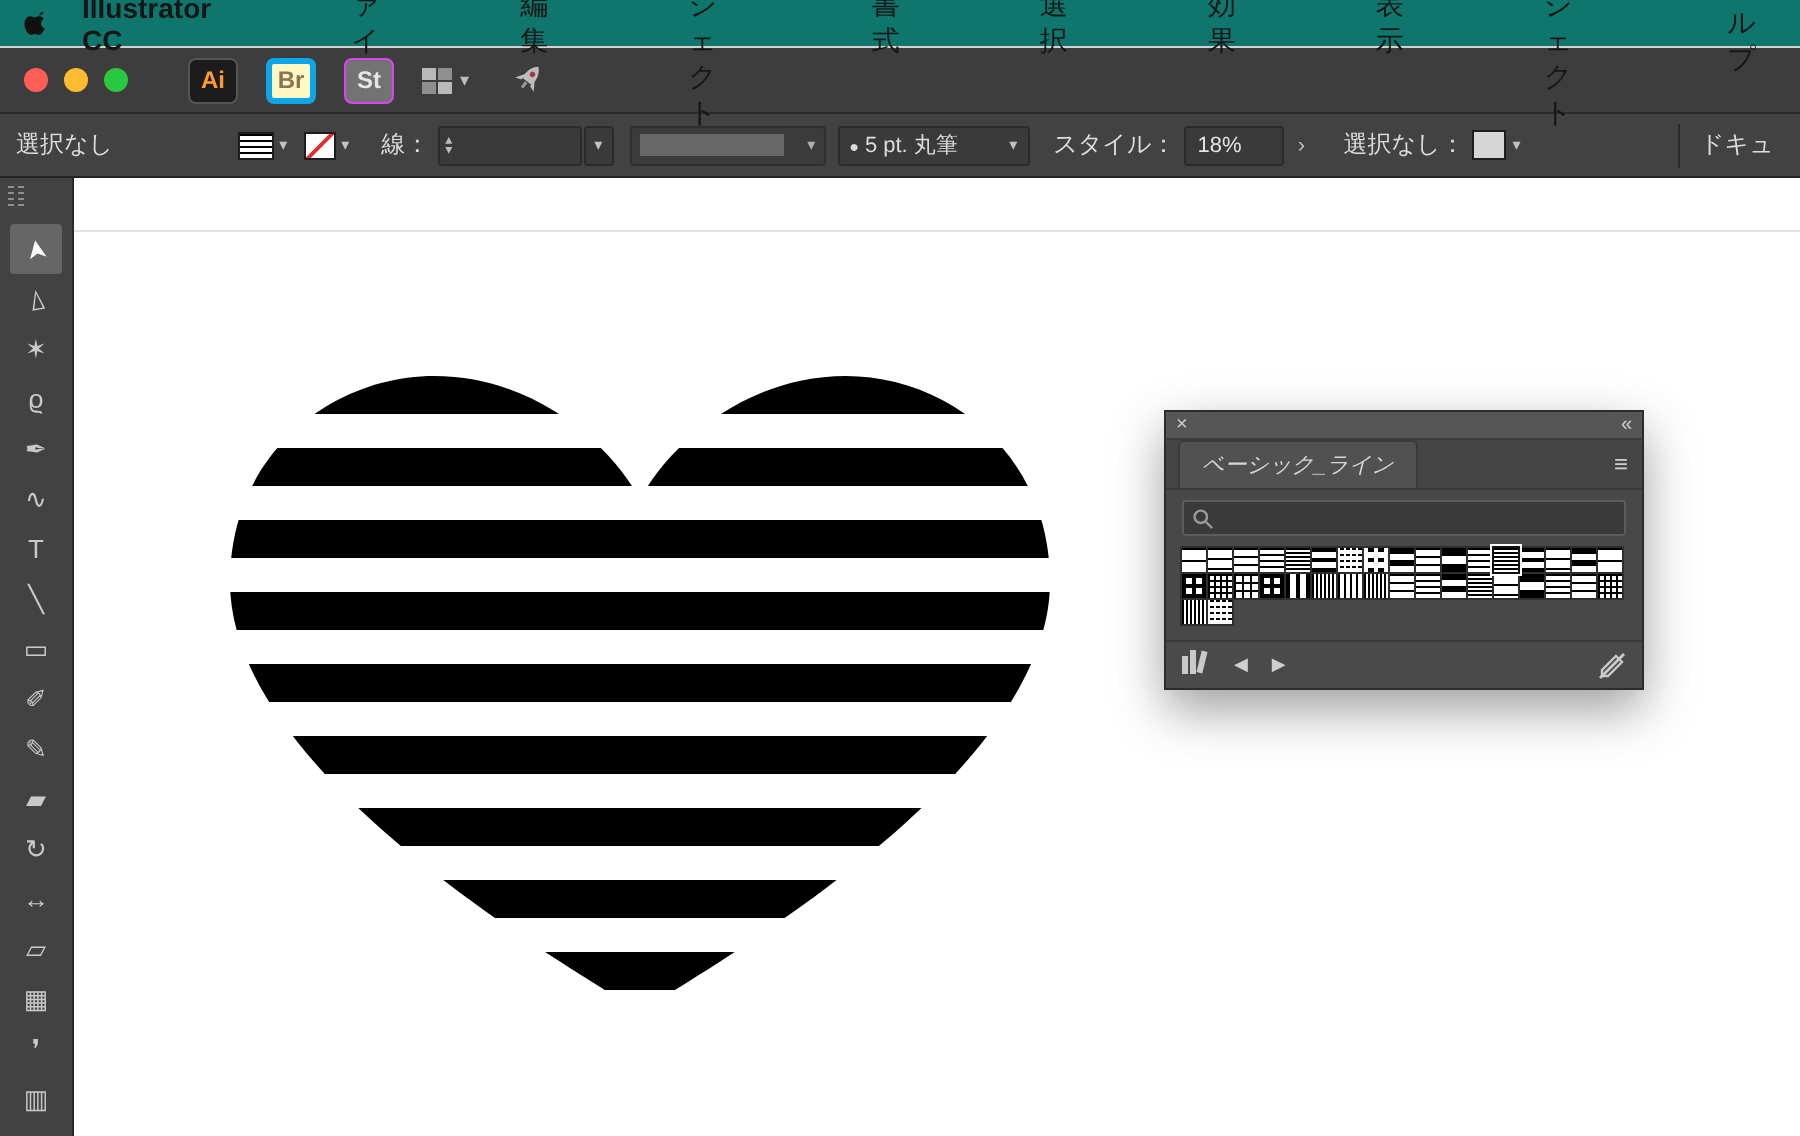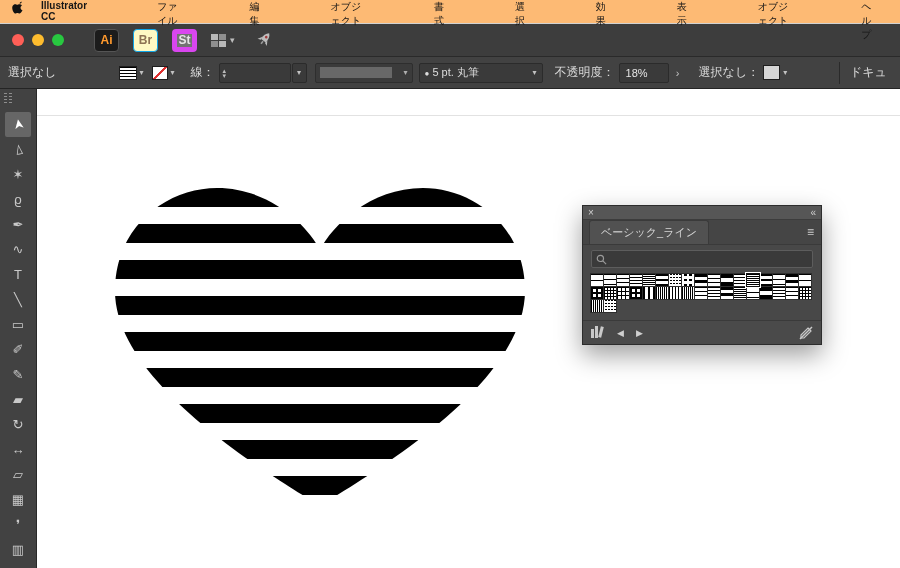--- a/index.html
+++ b/index.html
@@ -1,36 +1,36 @@
 <!DOCTYPE html>
 <html><head>
 <meta charset="utf-8">
 <style>
   * { box-sizing: border-box; margin: 0; padding: 0; }
   html,body { width:900px; height:568px; overflow:hidden;
     font-family:"Liberation Sans","DejaVu Sans",sans-serif; background:#fff; }
   .app { position:relative; width:900px; height:568px; background:#fff; }
 
   
-  .menubar { height:24px; background:#fdba74; border-bottom:1px solid #d2d2d2;
-    display:flex; align-items:flex-start; padding-left:12px; font-size:10px; color:#161616; }
+  .menubar { height:24px; background:#0f766e; border-bottom:1px solid #d2d2d2;
+    display:flex; align-items:center; padding-left:12px; font-size:14px; color:#161616; }
   .menubar .apple { width:14px; margin-right:16px; display:flex; align-items:center; }
   .menubar .appname { font-weight:bold; margin-right:22px; }
   .menubar .mitem { margin-right:22px;margin-left:48px; }
 
   
   .titlebar { height:33px; background:#3d3d3d; border-bottom:1px solid #2a2a2a;
     display:flex; align-items:center; padding-left:12px; }
   .tl { width:12px; height:12px; border-radius:50%; margin-right:8px; }
   .tl.red { background:#ff5f57; } .tl.yellow { background:#febc2e; } .tl.green { background:#28c840; }
   .badge { width:25px; height:23px; border-radius:4px; display:flex; align-items:center;
     justify-content:center; font-size:12px; font-weight:bold; margin-right:14px; }
   .badge.ai { background:#1c1c1c; color:#ff9a2e; border:1px solid #555; margin-left:22px; }
-  .badge.br { background:#fef9c3; color:#8d7354; border:1px solid #0ea5e9; }
-  .badge.st { background:#737373; color:#e6e6e6; border:5px solid #d946ef; }
+  .badge.br { background:#fef9c3; color:#8d7354; border:3px solid #0ea5e9; }
+  .badge.st { background:#737373; color:#e6e6e6; border:1px solid #d946ef; }
   .ws { display:flex; align-items:center; margin-right:20px; cursor:default; }
   .ws .chev { color:#bdbdbd; font-size:9px; margin-left:4px; }
   .rocket { display:flex; align-items:center; }
 
   
   .controlbar { height:32px; background:#424242; border-bottom:1px solid #242424;
     display:flex; align-items:center; padding:0 8px; font-size:12px; color:#dcdcdc; }
   .clabel { white-space:nowrap; }
   .chev { font-size:8px; color:#c2c2c2; }
   .dd { display:flex; align-items:center; gap:3px; }
@@ -43,21 +43,21 @@
   .lab-stroke { margin-left:16px; }
   .well { background:#3a3a3a; border:1px solid #2b2b2b; border-radius:2px;
     height:20px; display:flex; align-items:center; }
   .sw-field { width:72px; margin-left:4px; padding-left:3px; }
   .stepper { display:flex; flex-direction:column; line-height:5px; font-size:7px; color:#bdbdbd; }
   .sw-input { width:46px; background:transparent; border:none; color:#e5e5e5; font-size:11px; }
   .chevbox { width:15px; height:20px; margin-left:1px; display:flex; align-items:center;
     justify-content:center; background:#3a3a3a; border:1px solid #2b2b2b; border-radius:2px; }
   .profile { width:98px; margin-left:8px; padding:0 4px; justify-content:space-between; opacity:.85; }
   .profile .slab { width:72px; height:11px; background:#6f6f6f; }
-  .brush { width:124px; margin-left:6px; padding:0 5px; justify-content:space-between; font-size:11px; }
+  .brush { width:96px; margin-left:6px; padding:0 5px; justify-content:space-between; font-size:11px; }
   .brush .bullet { font-size:8px; margin-right:3px; }
   .lab-op { margin-left:12px; }
   .opfield { width:50px; margin-left:4px; padding:0 6px; font-size:11px; color:#e5e5e5; }
   .opmore { width:14px; height:20px; margin-left:2px; display:flex; align-items:center;
     justify-content:center; color:#c2c2c2; font-size:11px; }
   .lab-style { margin-left:14px; }
   .styledd { margin-left:4px; }
   .stylesw { width:17px; height:15px; background:#d6d6d6; border:1px solid #1e1e1e; }
   .cb-divider { width:1px; height:22px; background:#2a2a2a; margin-left:auto; }
   .docbtn { margin-left:10px; width:42px; overflow:hidden; white-space:nowrap; }
@@ -80,21 +80,21 @@
 
   
   .panel { position:absolute; left:545px; top:116px; width:240px; background:#484848;
     border:1px solid #2c2c2c; box-shadow:0 10px 24px rgba(0,0,0,.38); font-size:11px; color:#d6d6d6; }
   .ptop { height:14px; background:#565656; border-bottom:1px solid #3c3c3c; display:flex;
     align-items:center; justify-content:space-between; padding:0 5px; font-size:10px; color:#cfcfcf; }
   .ptop .px { line-height:10px; }
   .ptabs { height:25px; background:#454545; border-bottom:1px solid #3a3a3a; display:flex;
     align-items:flex-end; }
   .ptab { background:#515151; border:1px solid #3a3a3a; border-bottom:none; padding:4px 11px 4px;
-    margin-left:6px; border-radius:3px 3px 0 0; font-size:11px; }
+    margin-left:6px; border-radius:3px 3px 0 0; font-size:11px;font-style:italic; }
   .pmenu { margin-left:auto; margin-right:7px; align-self:center; color:#cfcfcf; font-size:12px; }
   .psearchwrap { padding:5px 8px 3px; }
   .psearch { height:18px; background:#3a3a3a; border:1px solid #5d5d5d; border-radius:2px;
     display:flex; align-items:center; padding:0 4px; gap:4px; }
   .psearch input { flex:1; background:transparent; border:none; outline:none; color:#e0e0e0; font-size:11px; }
   .pswatches { display:grid; grid-template-columns:repeat(17,12px); gap:1px;
     margin:3px 8px 0; width:220px; }
   .swatch { width:12px; height:12px; background:#fff; outline:1px solid #2e2e2e; }
   .swatch.selected { outline:1px solid #111; box-shadow:0 0 0 2px #fff; position:relative; z-index:2; }
   .sw-h1 { background:repeating-linear-gradient(to bottom,#000 0 1px,#fff 1px 2px); }
@@ -195,21 +195,21 @@
       <span class="chev">▾</span>
     </div>
     <div class="well dd profile">
       <span class="slab"></span>
       <span class="chev">▾</span>
     </div>
     <div class="well dd brush">
       <span><span class="bullet">●</span><span>5 pt. 丸筆</span></span>
       <span class="chev">▾</span>
     </div>
-    <span class="clabel lab-op">不透明度：</span>
+    <span class="clabel lab-op">スタイル：</span>
     <div class="well opfield">18%</div>
     <div class="opmore">›</div>
     <span class="clabel lab-style">選択なし：</span>
     <div class="dd styledd">
       <span class="stylesw"></span>
       <span class="chev">▾</span>
     </div>
     <div class="cb-divider"></div>
     <span class="clabel docbtn">ドキュ</span>
   </div>

